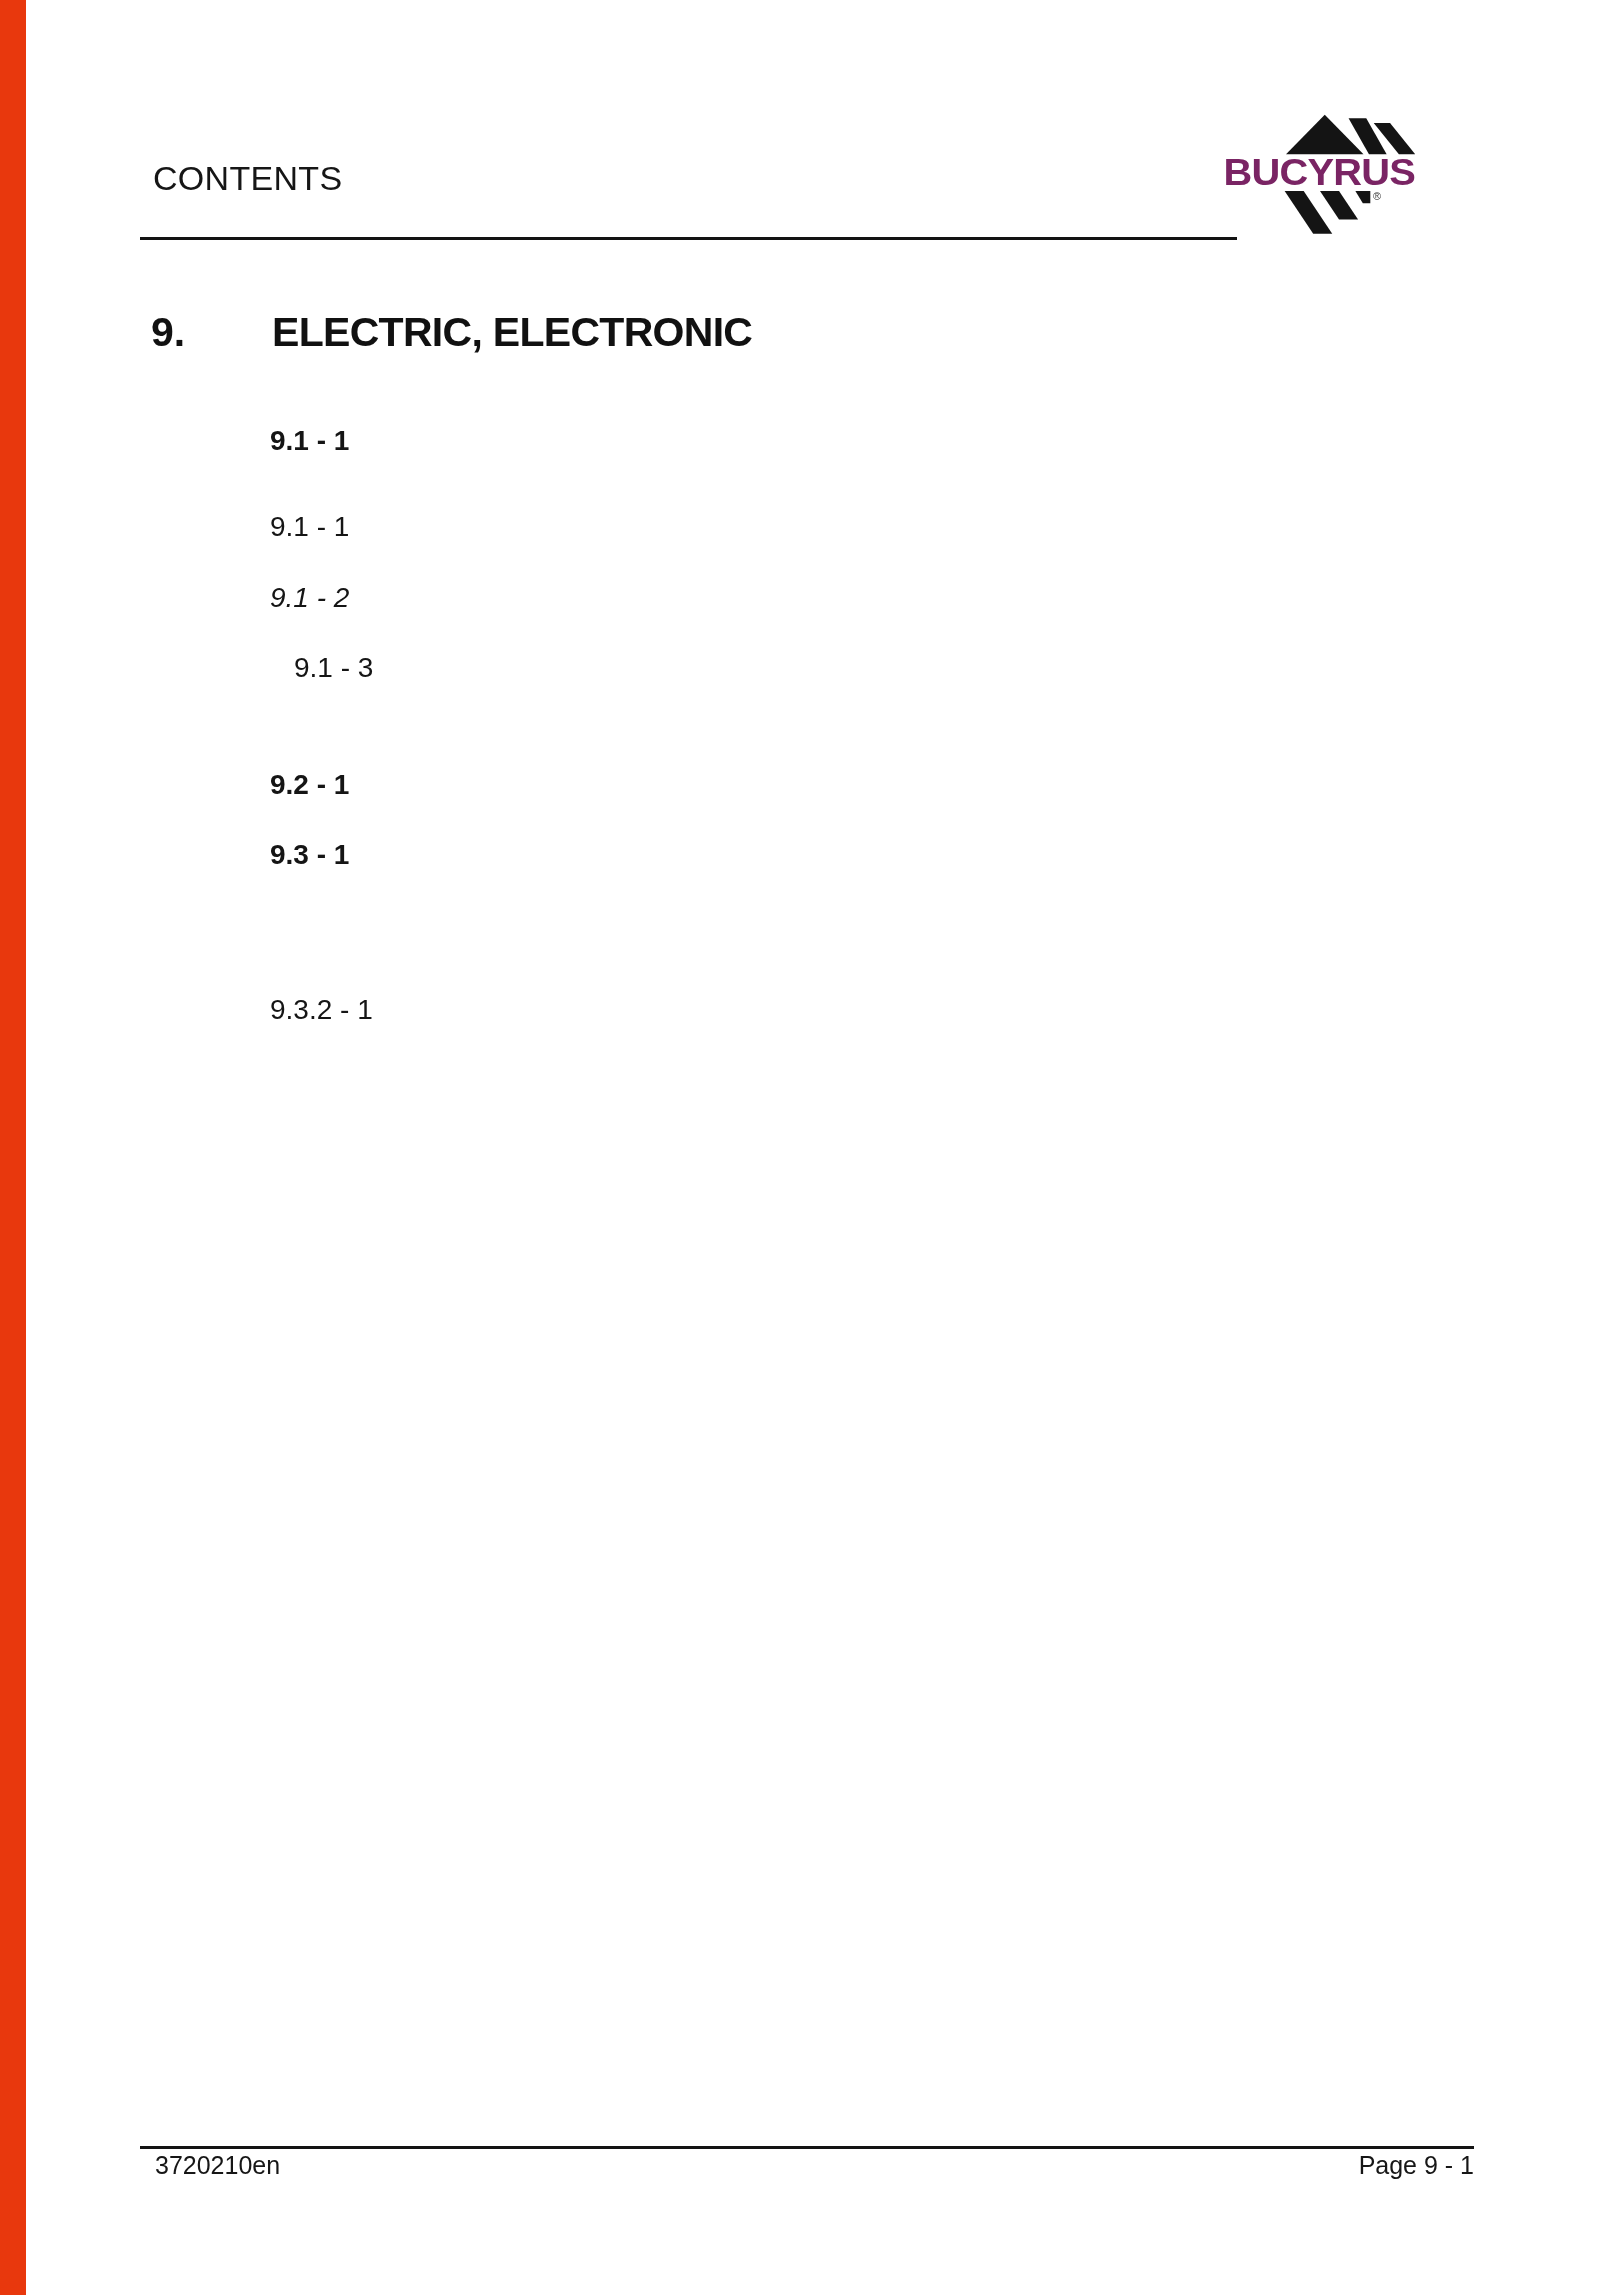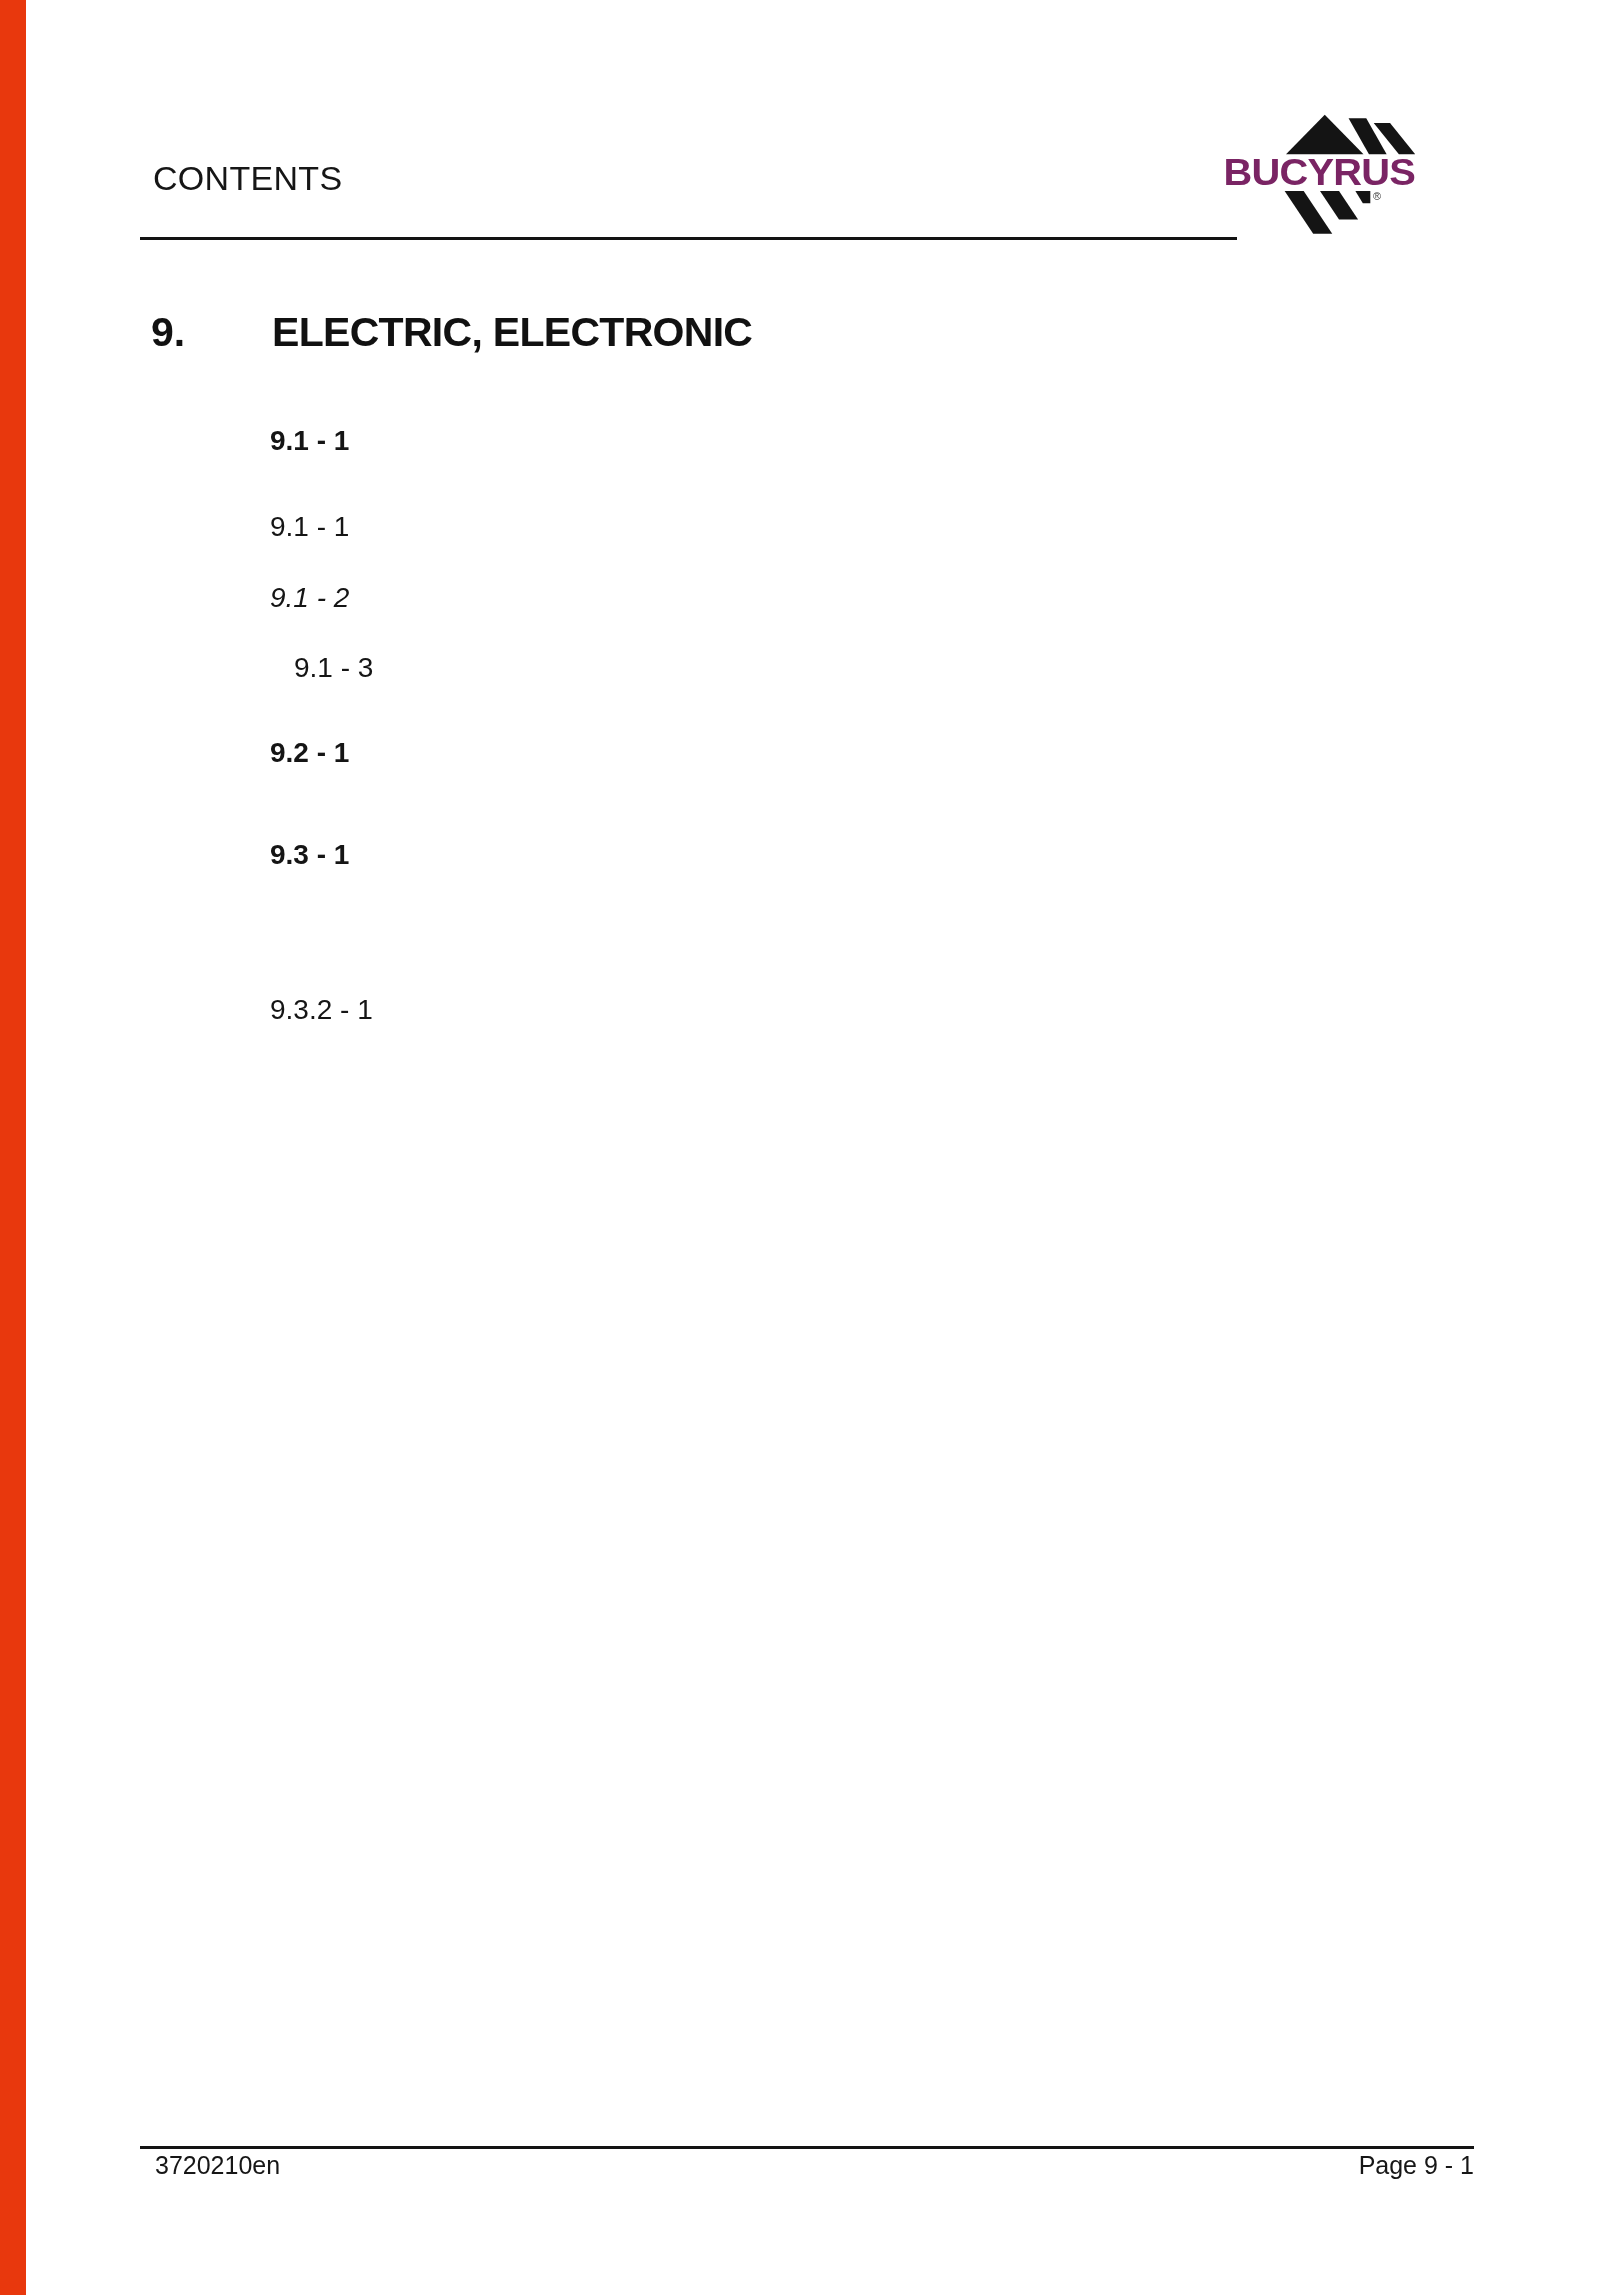--- a/index.html
+++ b/index.html
@@ -112,21 +112,21 @@
     <span class="title">Safety</span>
     <span class="leader"></span>
     <span class="page">9.1 - 2</span>
   </div>
       <div class="toc-row level2" style="top: 651px; margin-left: 24px;">
     <span class="num">9.1.3</span>
     <span class="title">General</span>
     <span class="leader"></span>
     <span class="page">9.1 - 3</span>
   </div>
-      <div class="toc-row level1" style="top: 736px;">
+      <div class="toc-row level1" style="top: 768px;">
     <span class="num">9.2</span>
     <span class="title">Electric system (24 Volt)</span>
     <span class="leader"></span>
     <span class="page">9.2 - 1</span>
   </div>
       <div class="toc-row level1" style="top: 838px;">
     <span class="num">9.3</span>
     <span class="title">Electronic Control</span>
     <span class="leader"></span>
     <span class="page">9.3 - 1</span>

